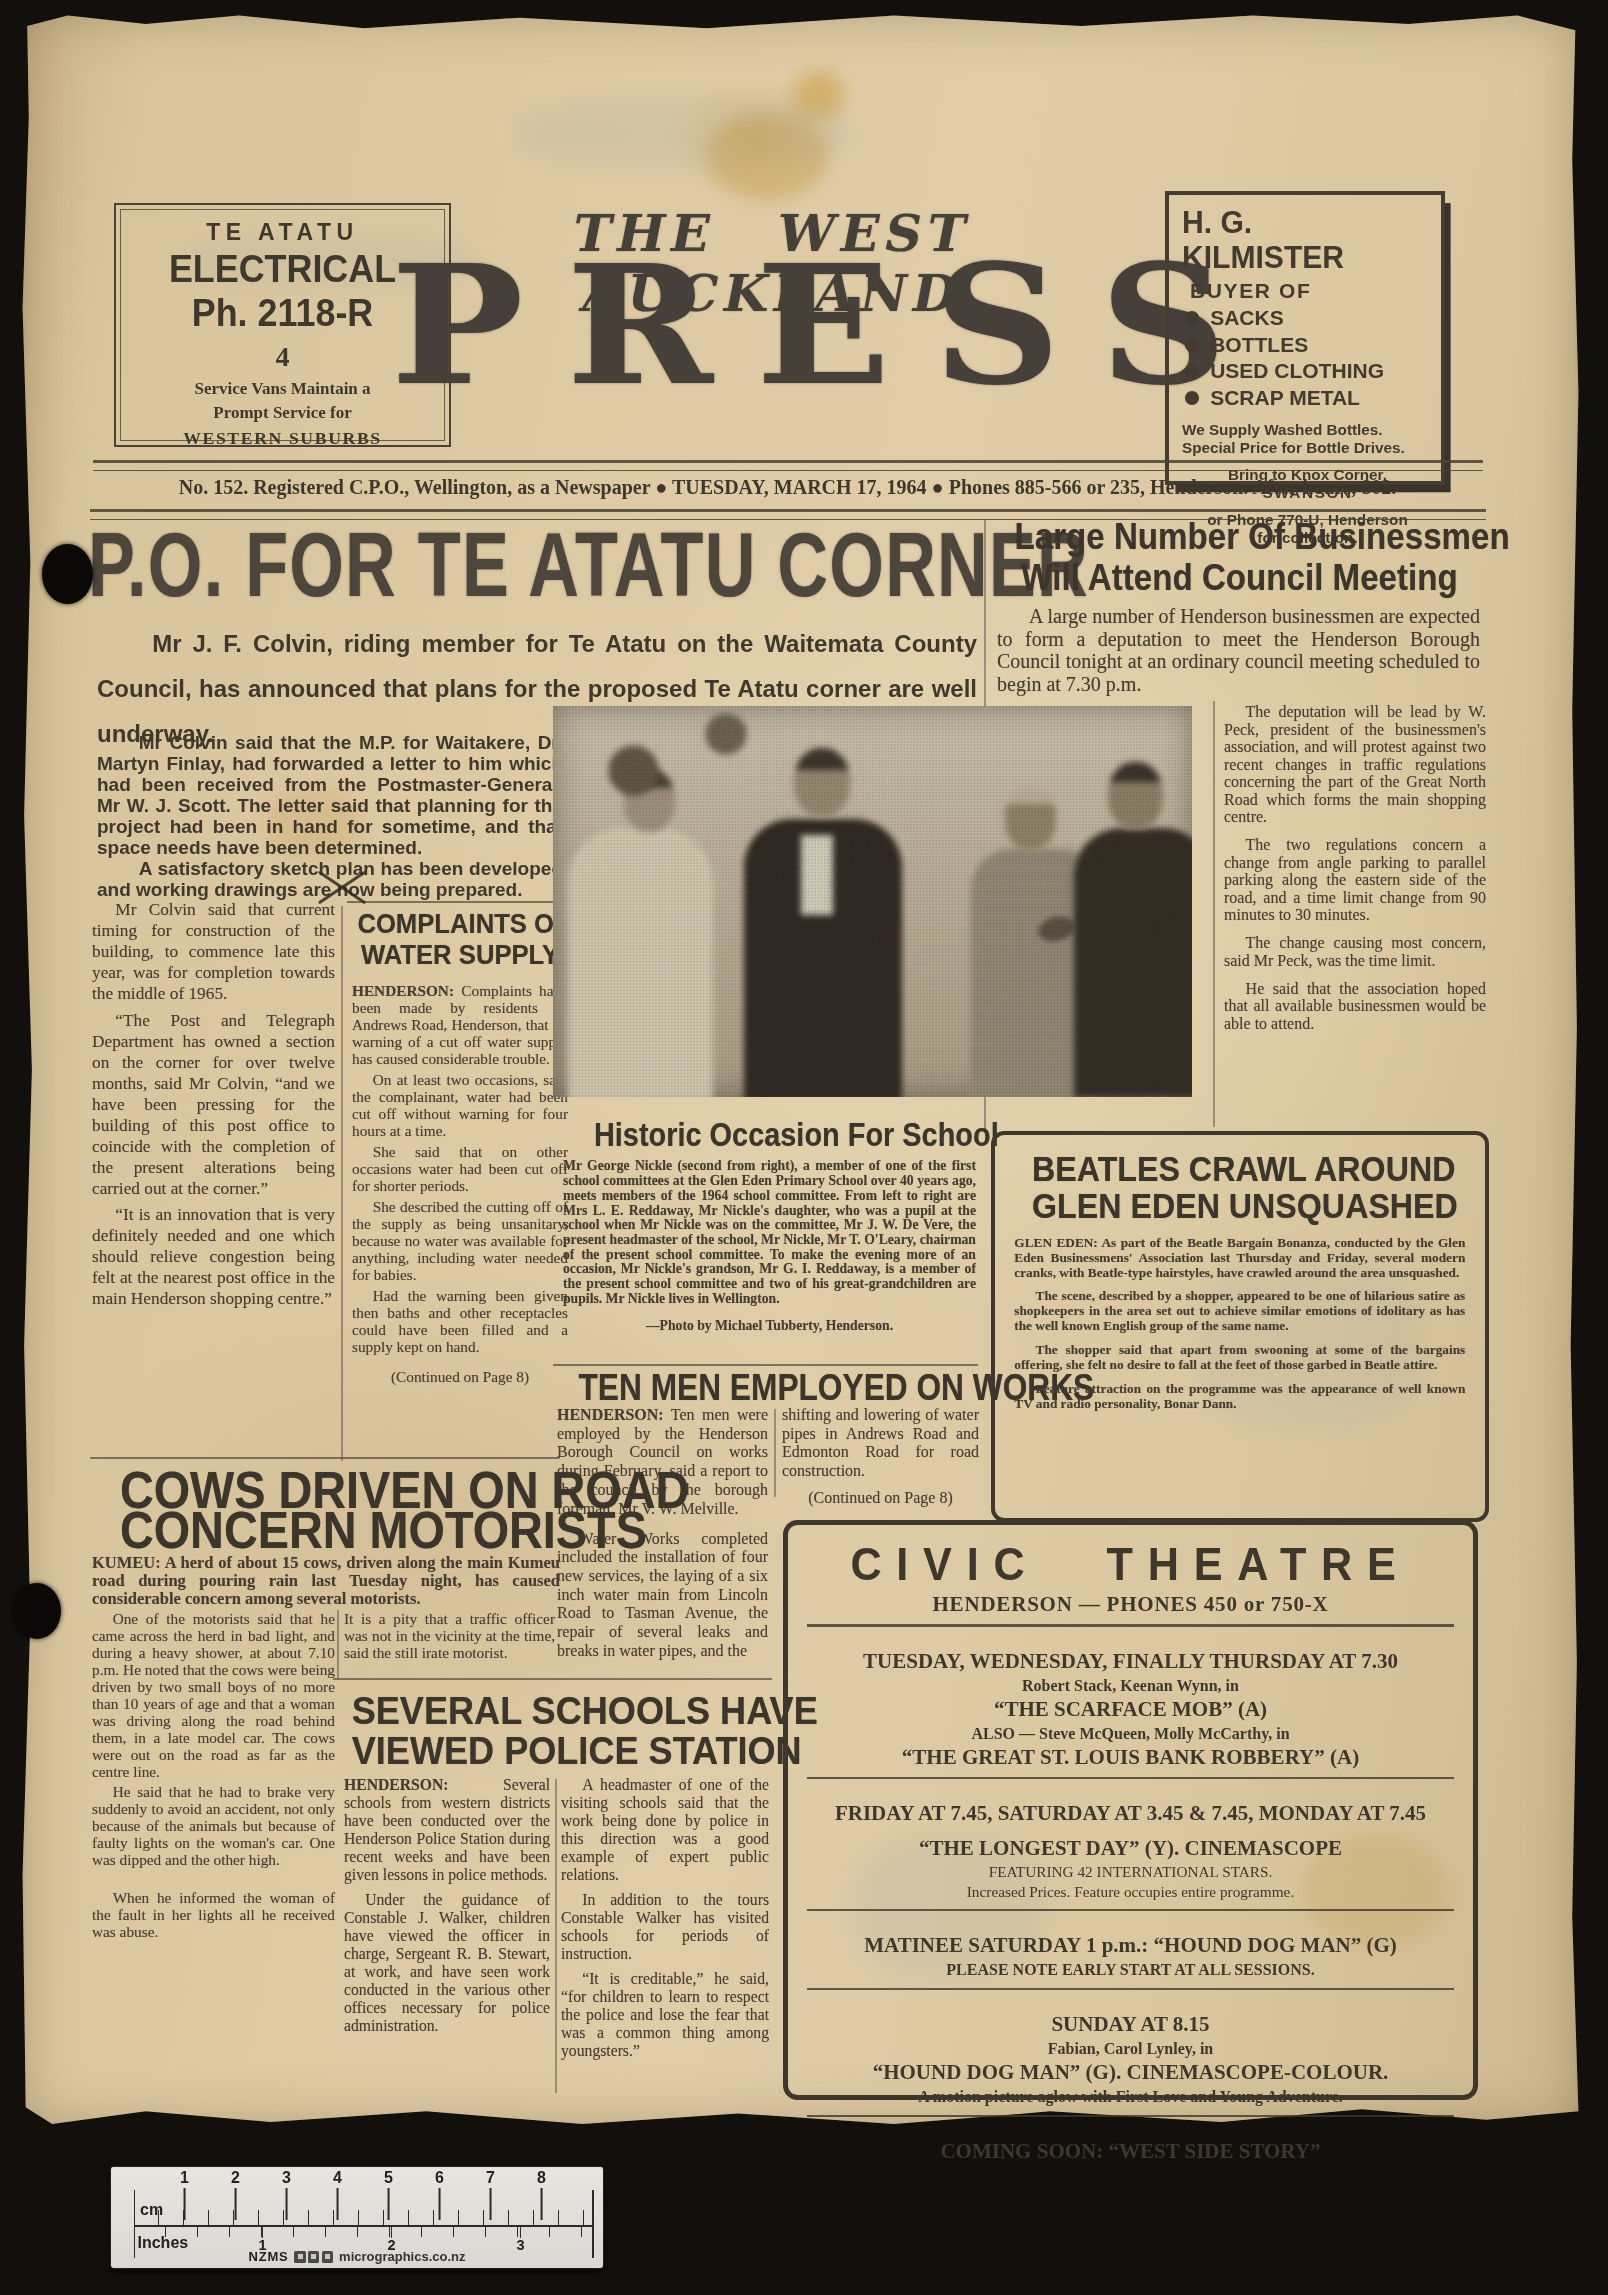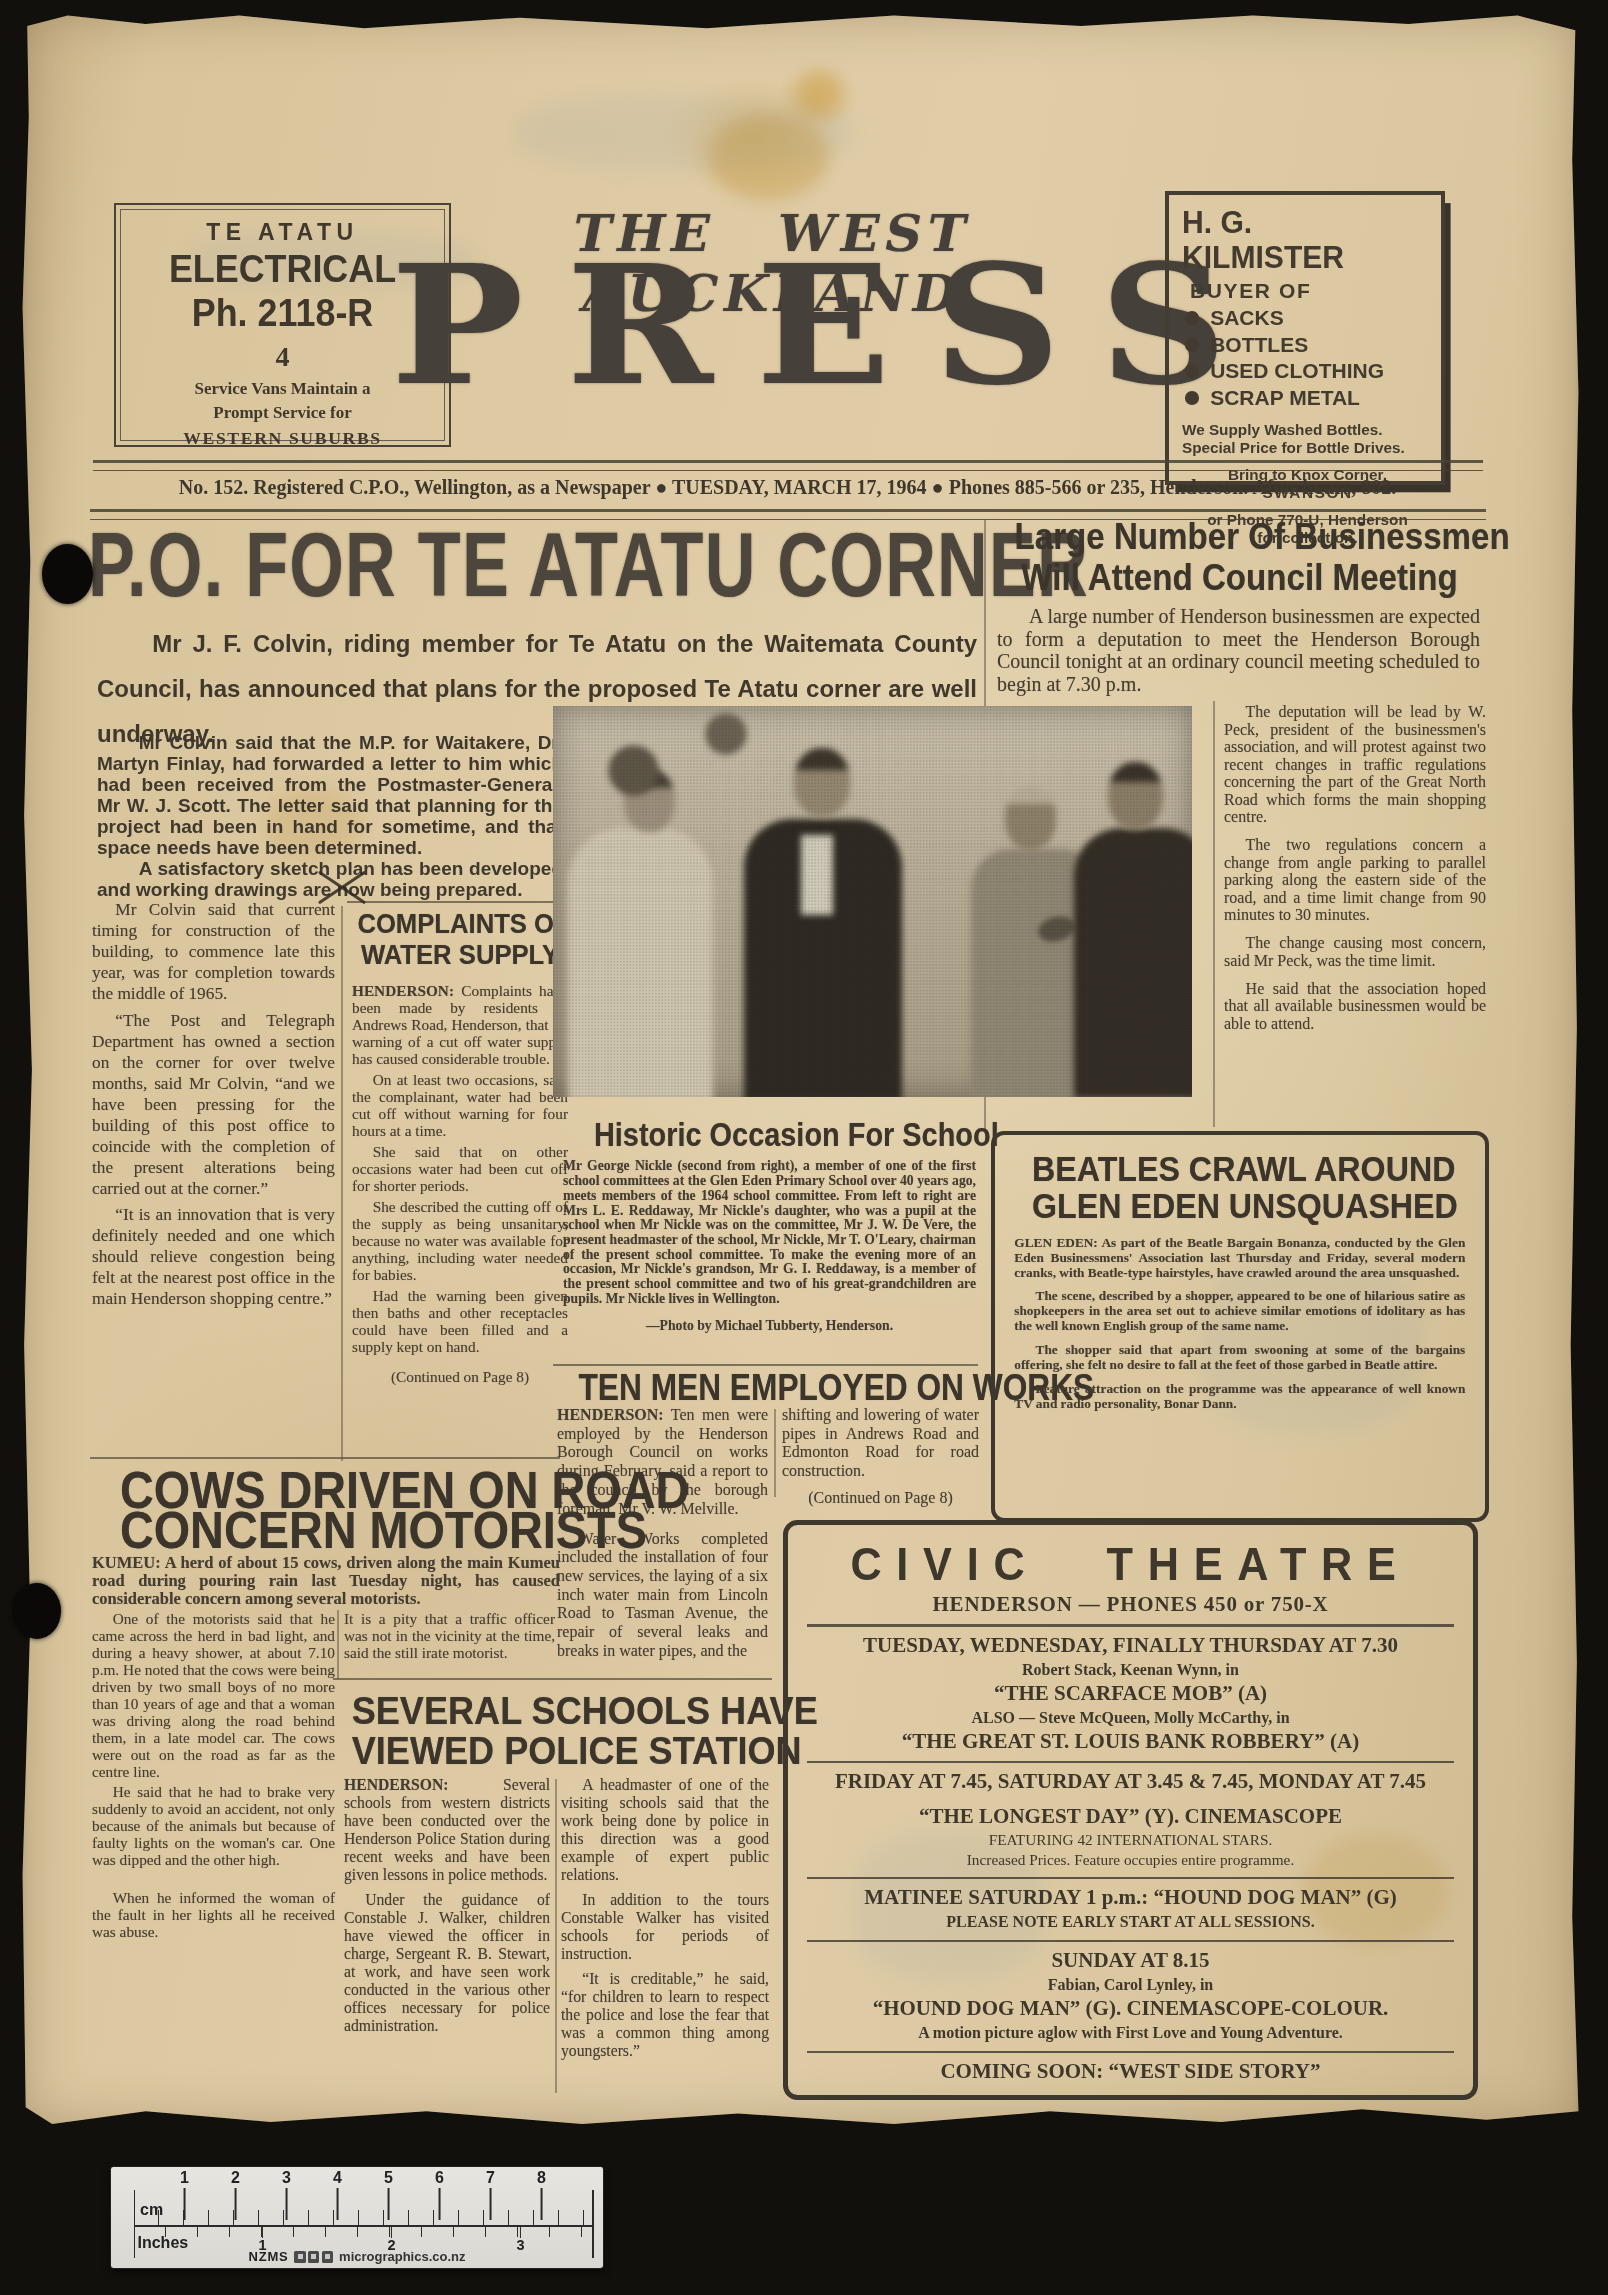--- a/index.html
+++ b/index.html
@@ -68,21 +68,21 @@
   .beatles-box{border:4.8px solid #3e372d;border-radius:13px;padding:14.5px 19.3px 8px;}
   .bt-body p{font:700 13.3px/15px "Liberation Serif",serif;margin:0 0 8.8px 0;text-indent:1.6em;}
   .cows-lead p{font:700 16.5px/18px "Liberation Serif",serif;margin:0;}
   .cows-col p{font:15.3px/17px "Liberation Serif",serif;margin:0 0 3.2px 0;}
   .cows-c1 p:nth-of-type(3){margin-top:21px;}
   .sch-col p{font:15.7px/18px "Liberation Serif",serif;margin:0 0 7.2px 0;}
   
   .civic-box{border:5.6px solid #3e372d;border-radius:14.5px;padding:13px 16px;text-align:center;color:#3e372c;}
   .cv-title{font-family:"Liberation Sans",sans-serif;font-weight:700;font-size:47px;line-height:51px;letter-spacing:16px;word-spacing:44px;white-space:nowrap;transform:scaleX(.92);transform-origin:center;}
   .cv-hr{height:2.4px;background:#3e372d;opacity:.8;margin:8px 3.2px 0;}
-  .cv-big{font:700 21px/24px "Liberation Serif",serif;margin-top:6px;}
+  .cv-big{font:700 21px/24px "Liberation Serif",serif;margin-top:22px;}
   .cv-sm{font:700 16px/18.5px "Liberation Serif",serif;margin-top:4px;}
   .cv-note{font:15.3px/17.7px "Liberation Serif",serif;margin-top:2.4px;}
   .cv-phones{font:700 21px/24px "Liberation Serif",serif;margin-top:3.2px;letter-spacing:0.8px;}
   
   .photo{overflow:hidden;background:linear-gradient(180deg,#c6bda8 0%,#b9af99 38%,#a79c85 100%);box-shadow:inset 0 0 32px rgba(40,34,26,.45);}
   .photo::after{content:"";position:absolute;inset:0;background:radial-gradient(circle at 0.8px 0.8px, rgba(30,26,20,.14) 0.8px, transparent 1.3px);background-size:3.2px 3.2px;pointer-events:none;}
   .fig{position:absolute;filter:blur(3.2px);}
   .head{border-radius:46%;}
   
   .ruler{background:linear-gradient(180deg,#e6e5e0,#d9d8d2);border-radius:2.4px;box-shadow:0 0 0 0.8px #2a2823, 0 3.2px 8px rgba(0,0,0,.6);}

